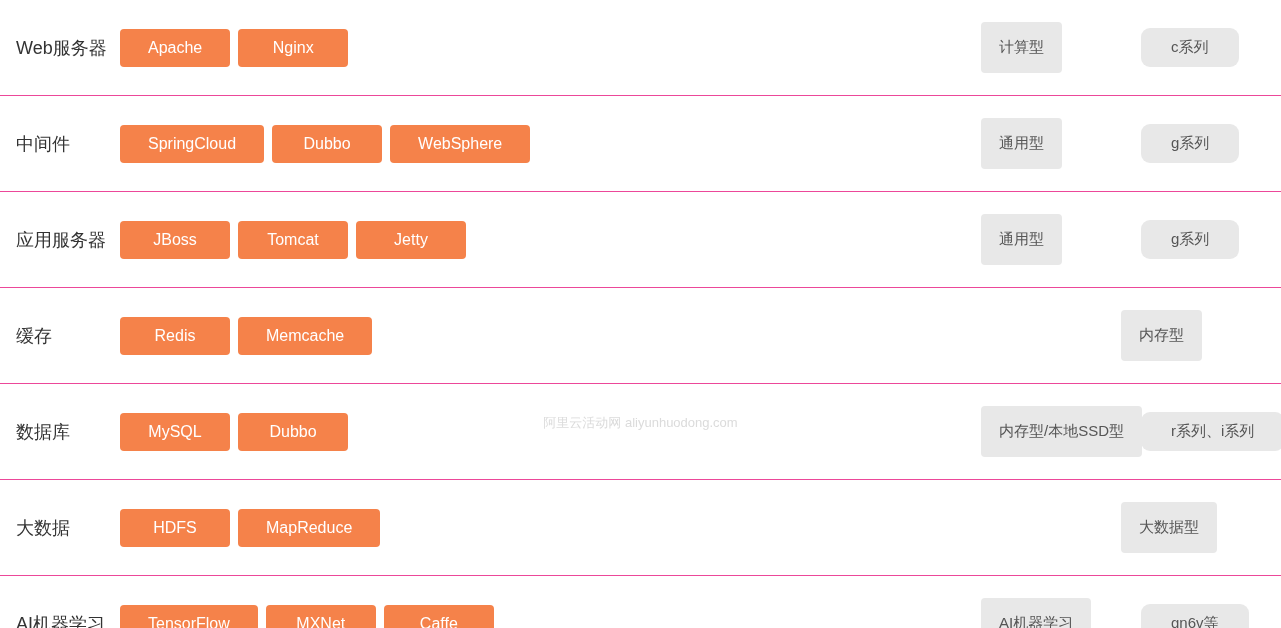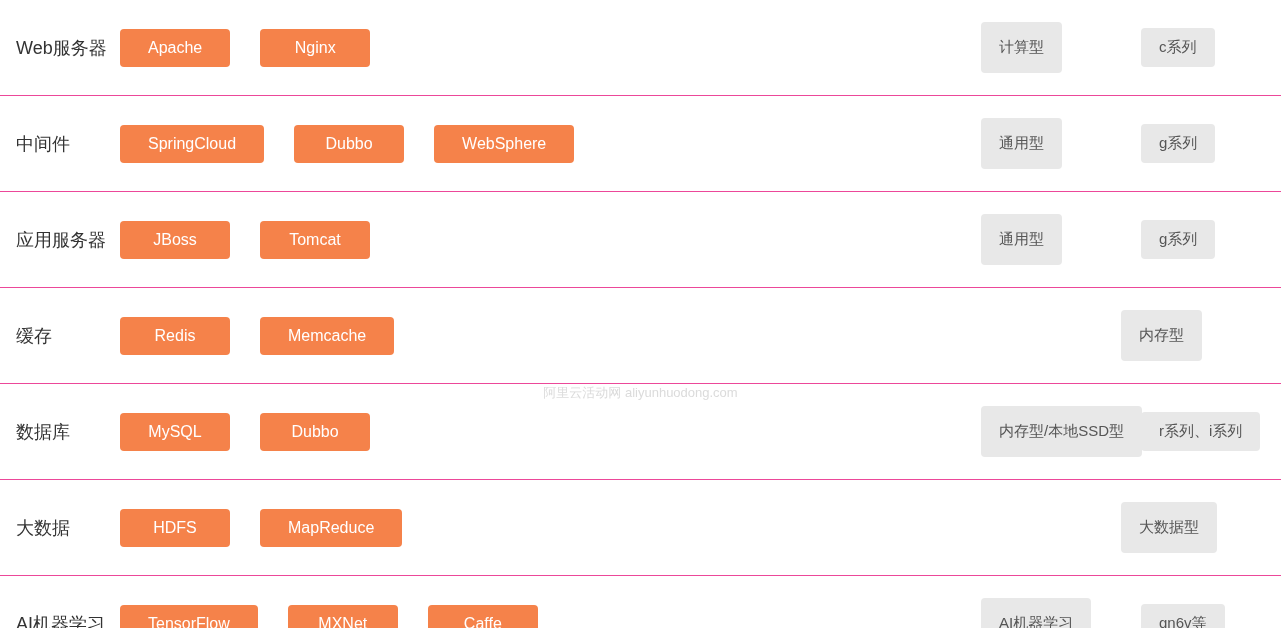--- a/index.html
+++ b/index.html
@@ -28,21 +28,21 @@
       min-width: 110px;
       padding-left: 16px;
       font-size: 18px;
       font-weight: 500;
       color: #333;
     }
     .col-tags {
       flex: 1;
       display: flex;
       align-items: center;
-      gap: 30px;
+      gap: 8px;
       flex-wrap: wrap;
       padding-left: 10px;
     }
     .tag {
       background: #f5824a;
       color: #fff;
       border-radius: 4px;
       padding: 10px 28px;
       font-size: 16px;
       font-weight: 400;
@@ -65,28 +65,28 @@
       color: #555;
       border-radius: 4px;
       padding: 16px 18px;
       font-size: 15px;
       white-space: nowrap;
     }
     .series-badge {
       display: inline-block;
       background: #e8e8e8;
       color: #555;
-      border-radius: 4px;
-      padding: 10px 18px;
+      border-radius: 9px;
+      padding: 10px 30px;
       font-size: 15px;
       white-space: nowrap;
     }
     .watermark {
       position: fixed;
-      bottom: 226px;
+      bottom: 196px;
       left: 50%;
       transform: translateX(-50%);
       color: #ccc;
       font-size: 13px;
       pointer-events: none;
       white-space: nowrap;
       opacity: 0.7;
     }
   </style>
 </head>
@@ -110,20 +110,21 @@
         <span class="tag">WebSphere</span>
       </div>
       <div class="col-type"><span class="type-badge">通用型</span></div>
       <div class="col-series"><span class="series-badge">g系列</span></div>
     </div>
     <div class="row">
       <div class="col-category">应用服务器</div>
       <div class="col-tags">
         <span class="tag">JBoss</span>
         <span class="tag">Tomcat</span>
+        <span class="tag">Jetty</span>
       </div>
       <div class="col-type"><span class="type-badge">通用型</span></div>
       <div class="col-series"><span class="series-badge">g系列</span></div>
     </div>
     <div class="row">
       <div class="col-category">缓存</div>
       <div class="col-tags">
         <span class="tag">Redis</span>
         <span class="tag">Memcache</span>
       </div>

